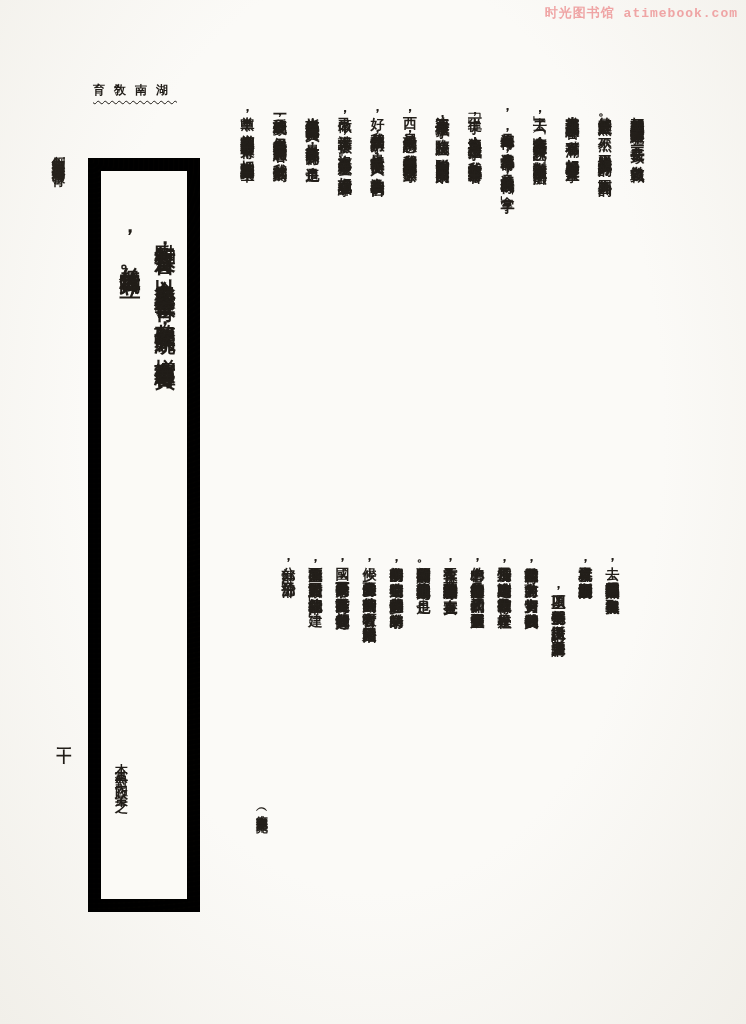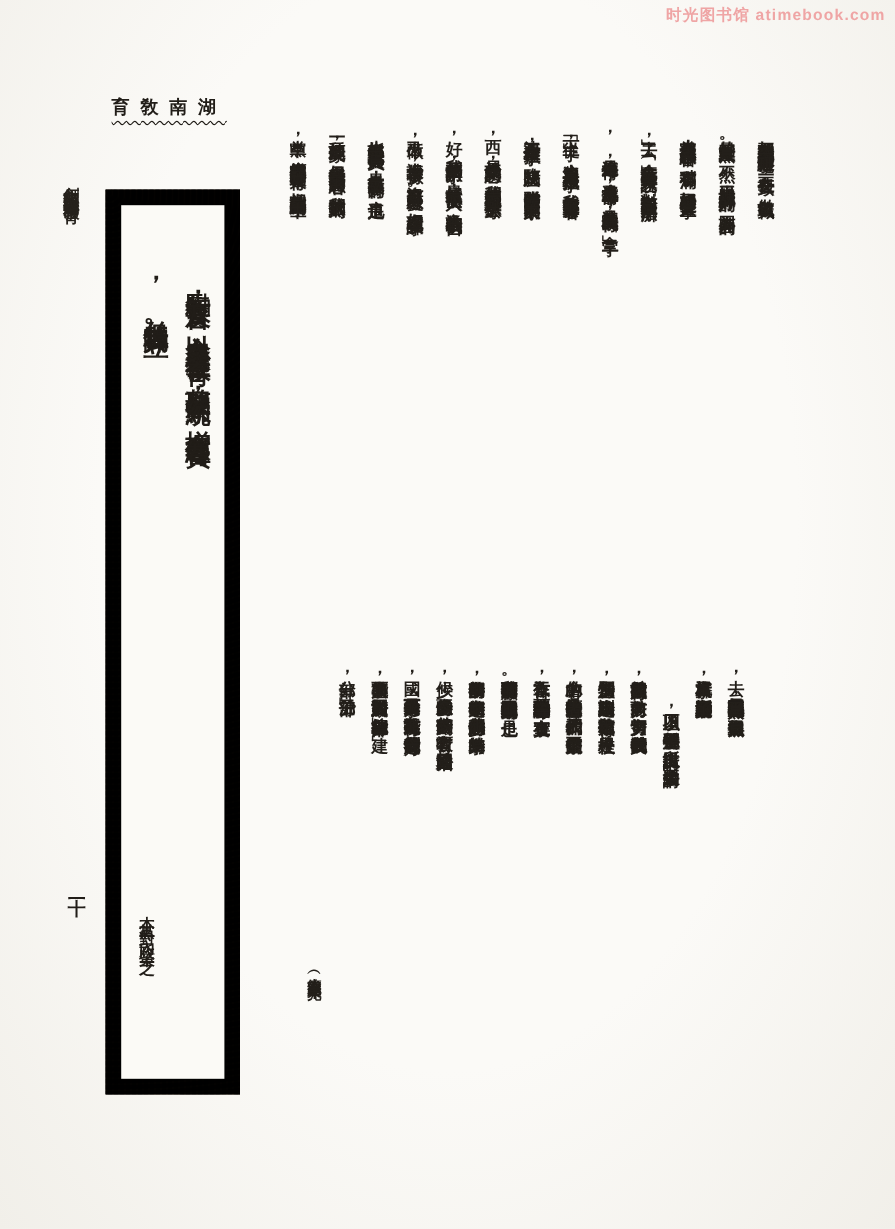--- a/index.html
+++ b/index.html
@@ -10,27 +10,27 @@
     overflow:hidden;
   }
   .page{
     position:relative;width:746px;height:1024px;
     background:radial-gradient(ellipse at 50% 42%,#fbfaf7 55%,#f1efe9 100%);
     color:#211d18;
   }
   
   .watermark{
     position:absolute;top:4px;right:8px;
-    font-family:Liberation Sans, sans-serif;
+    font-family:Liberation Mono, monospace;
     font-size:13px;letter-spacing:1px;color:#efa5a5;font-weight:600;
   }
   
   .masthead{position:absolute;left:93px;top:79px;}
   .masthead-text{
-    font-size:15px;font-weight:700;letter-spacing:9px;
+    font-size:12px;font-weight:700;letter-spacing:9px;
     text-decoration:underline wavy 1px;text-underline-offset:6px;
     white-space:nowrap;
   }
   
   .side-title{
     position:absolute;left:50px;top:145px;
     writing-mode:vertical-rl;text-orientation:upright;
     font-size:13.5px;font-weight:700;letter-spacing:1.5px;
     white-space:nowrap;color:#26221c;
   }

